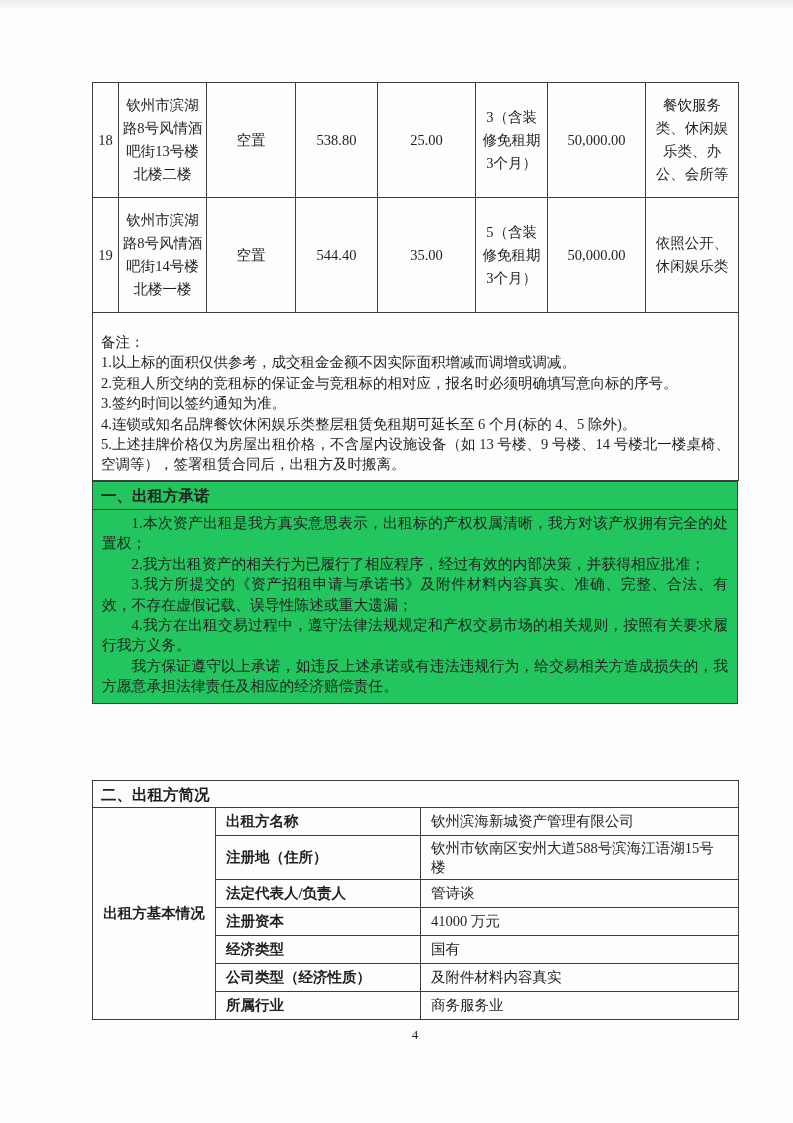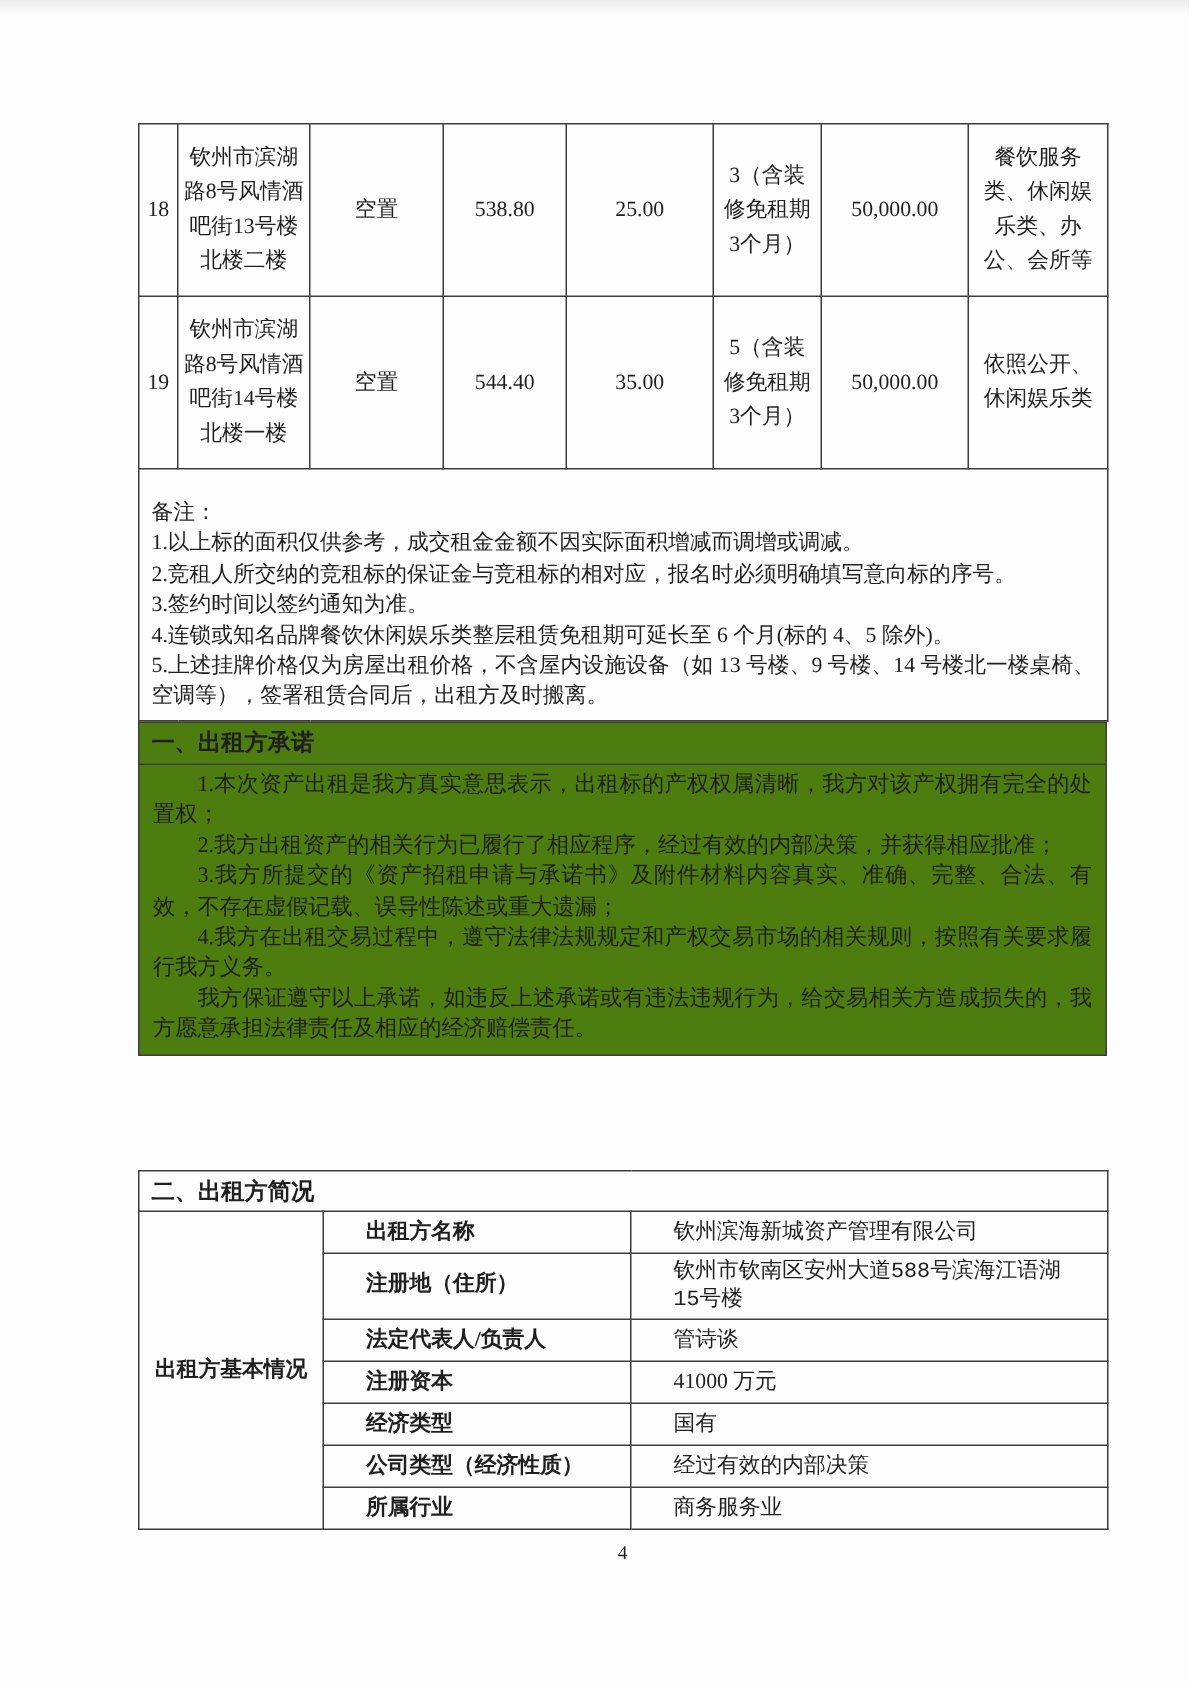--- a/index.html
+++ b/index.html
@@ -49,21 +49,21 @@
     padding: 19px 8px 5px 8px;
   }
   .notes-cell div { text-align: justify; }
 
   
   .section-box {
     position: absolute;
     left: 92px;
     width: 646px;
     border: 1px solid #3d3d3d;
-    background: #4d7c0f;
+    background: #22c55e;
   }
   .section-header {
     border-bottom: 1px solid #3d3d3d;
     font-weight: bold;
     font-size: 15.5px;
     line-height: 26px;
     padding: 1px 8px 0 8px;
   }
   .sec1 { top: 481px; }
   .sec1-body { padding: 3px 9px 6px 9px; }
@@ -78,31 +78,31 @@
   .sec2 { top: 780px; border: none; background: transparent; }
   table.profile {
     width: 646px;
     border-collapse: collapse;
     table-layout: fixed;
     font-size: 14.5px;
   }
   table.profile td {
     border: 1px solid #3d3d3d;
     vertical-align: middle;
-    padding: 2px 28px;
+    padding: 2px 10px;
     line-height: 19px;
   }
   table.profile td.title-cell {
     font-weight: bold;
     font-size: 15.5px;
     height: 27px;
     padding-left: 8px;
   }
   table.profile tr.prow { height: 28px; }
-  table.profile tr.tall { height: 44px; font-family: Liberation Mono, monospace; }
+  table.profile tr.tall { height: 44px; }
   table.profile td.rowhead {
     text-align: center;
     font-weight: bold;
     line-height: 21px;
     padding: 2px 6px;
     margin-left: 20px;
   }
   table.profile td.plabel { font-weight: bold; }
   table.profile td.pvalue { font-weight: normal; }
 
@@ -203,21 +203,21 @@
           <tr class="prow">
             <td class="plabel">注册资本</td>
             <td class="pvalue">41000 万元</td>
           </tr>
           <tr class="prow">
             <td class="plabel">经济类型</td>
             <td class="pvalue">国有</td>
           </tr>
           <tr class="prow">
             <td class="plabel">公司类型（经济性质）</td>
-            <td class="pvalue">经过有效的内部决策</td>
+            <td class="pvalue">及附件材料内容真实</td>
           </tr>
           <tr class="prow">
             <td class="plabel">所属行业</td>
             <td class="pvalue">商务服务业</td>
           </tr>
         </tbody>
     </table>
   </div>
 
   <div class="page-number">4</div>

